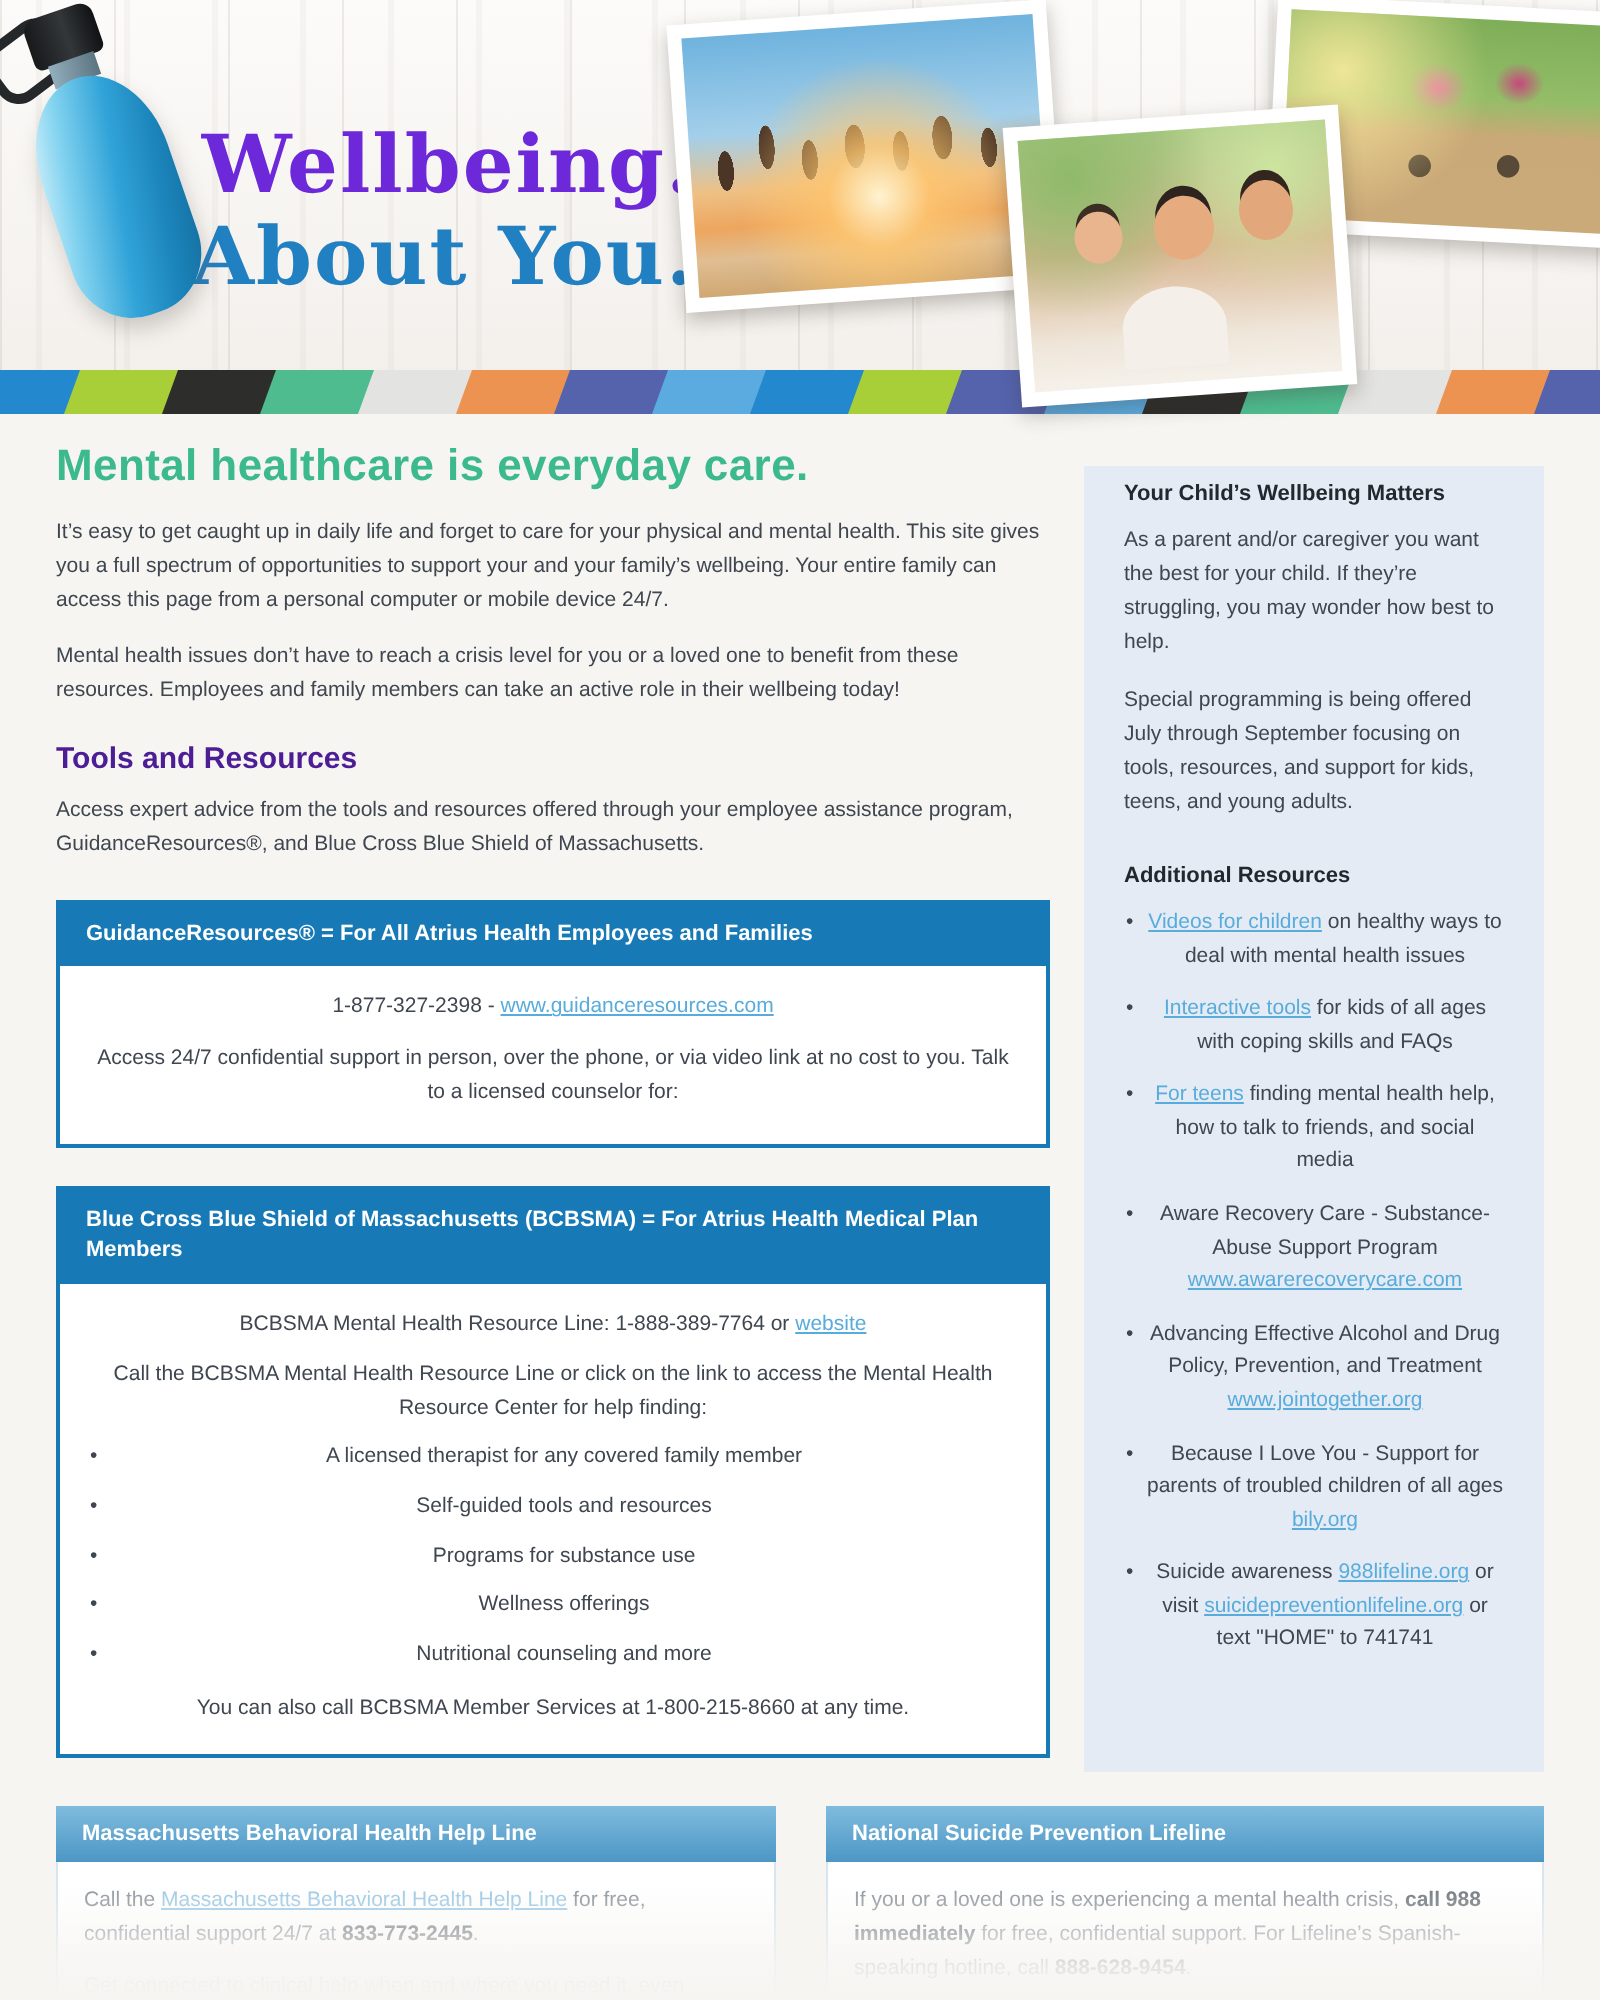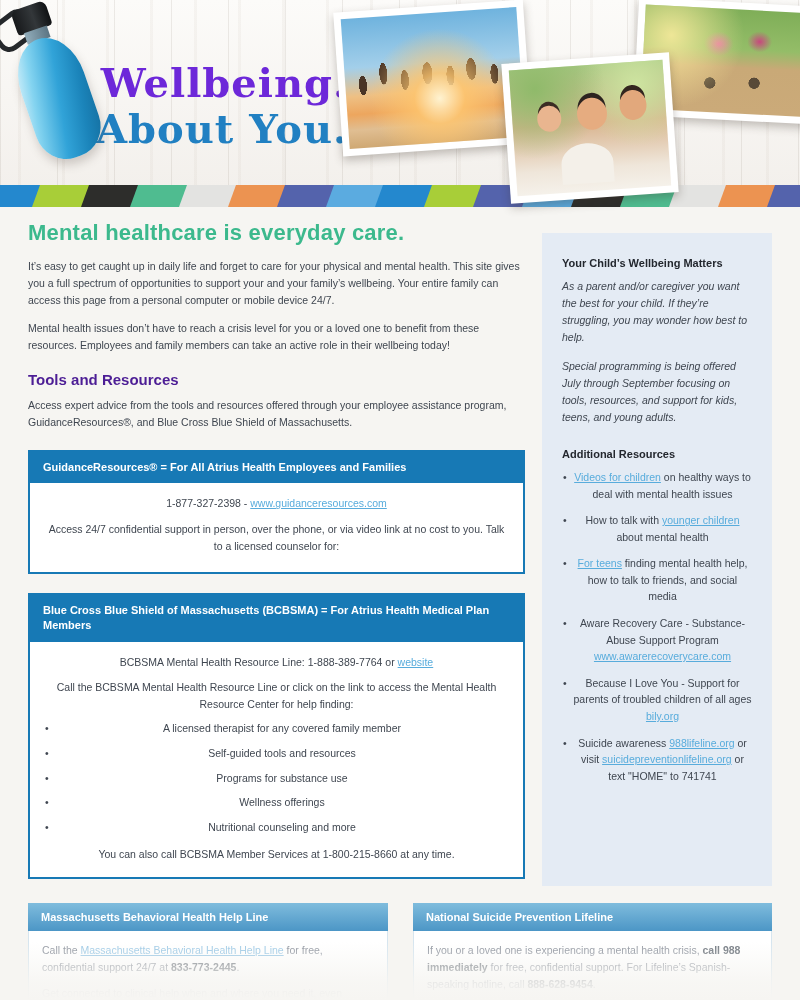--- a/index.html
+++ b/index.html
@@ -81,23 +81,23 @@
   .infobox-body .desc{margin:0 0 5px;}
   ul.bullets{list-style:none;margin:7px 0 0;padding:0;}
   ul.bullets li{position:relative;padding-left:11px;margin:0 0 8px;}
   ul.bullets li::before{content:"•";position:absolute;left:1px;top:0;}
   .box-footer{margin:10px 0 2px;}
 
   a.ilink{color:#58ACDC;text-decoration:underline;cursor:pointer;}
 
   
   .sidebar{position:absolute;left:542px;top:233px;width:230px;height:653px;background:#E4EBF4;
-           padding:24px 20px;box-sizing:border-box;}
+           padding:8px 20px;box-sizing:border-box;}
   .sidebar h3{font-size:11px;font-weight:700;color:#23272E;margin:0 0 9px;}
-  .sidebar p{font-size:10.5px;line-height:1.62;margin:0 0 12px;color:#3F4650;font-style:italic;}
+  .sidebar p{font-size:10.5px;line-height:1.62;margin:0 0 12px;color:#3F4650;}
   .sidebar h3.res-heading{margin-top:22px;}
   ul.resources{list-style:none;margin:0;padding:0;font-size:10.5px;line-height:1.58;text-align:center;}
   ul.resources li{position:relative;padding-left:11px;margin:0 0 10px;}
   ul.resources li::before{content:"•";position:absolute;left:1px;top:0;}
 
   
   .fbox{position:absolute;top:903px;}
   #fbox1{left:28px;width:360px;}
   #fbox2{left:413px;width:359px;}
   .fbox-header{background:linear-gradient(180deg,#7FBCDD 0%,#4C96C6 100%);color:#fff;font-weight:700;
@@ -201,23 +201,24 @@
     </div>
   </div>
 
   <div class="sidebar">
     <h3>Your Child’s Wellbeing Matters</h3>
     <p>As a parent and/or caregiver you want the best for your child. If they’re struggling, you may wonder how best to help.</p>
     <p>Special programming is being offered July through September focusing on tools, resources, and support for kids, teens, and young adults.</p>
     <h3 class="res-heading">Additional Resources</h3>
     <ul class="resources">
         <li><a href="#" class="ilink">Videos for children</a> on healthy ways to deal with mental health issues</li>
-        <li>How to talk with <a href="#" class="ilink">younger children</a> about mental health</li>
+        <li><a href="#" class="ilink">Interactive tools</a> for kids of all ages with coping skills and FAQs</li>
         <li><a href="#" class="ilink">For teens</a> finding mental health help, how to talk to friends, and social media</li>
         <li>Aware Recovery Care - Substance-Abuse Support Program <a href="#" class="ilink">www.awarerecoverycare.com</a></li>
+        <li>Advancing Effective Alcohol and Drug Policy, Prevention, and Treatment <a href="#" class="ilink">www.jointogether.org</a></li>
         <li>Because I Love You - Support for parents of troubled children of all ages <a href="#" class="ilink">bily.org</a></li>
         <li>Suicide awareness <a href="#" class="ilink">988lifeline.org</a> or visit <a href="#" class="ilink">suicidepreventionlifeline.org</a> or text "HOME" to 741741</li>
       </ul>
   </div>
 
   <div class="fbox" id="fbox1">
     <div class="fbox-header">Massachusetts Behavioral Health Help Line</div>
     <div class="fbox-body">
       <p class="p1">Call the <a href="#" class="ilink">Massachusetts Behavioral Health Help Line</a> for free, confidential support 24/7 at <strong>833-773-2445</strong>.</p>
       <p class="p2">Get connected to clinical help when and where you need it, even</p>

